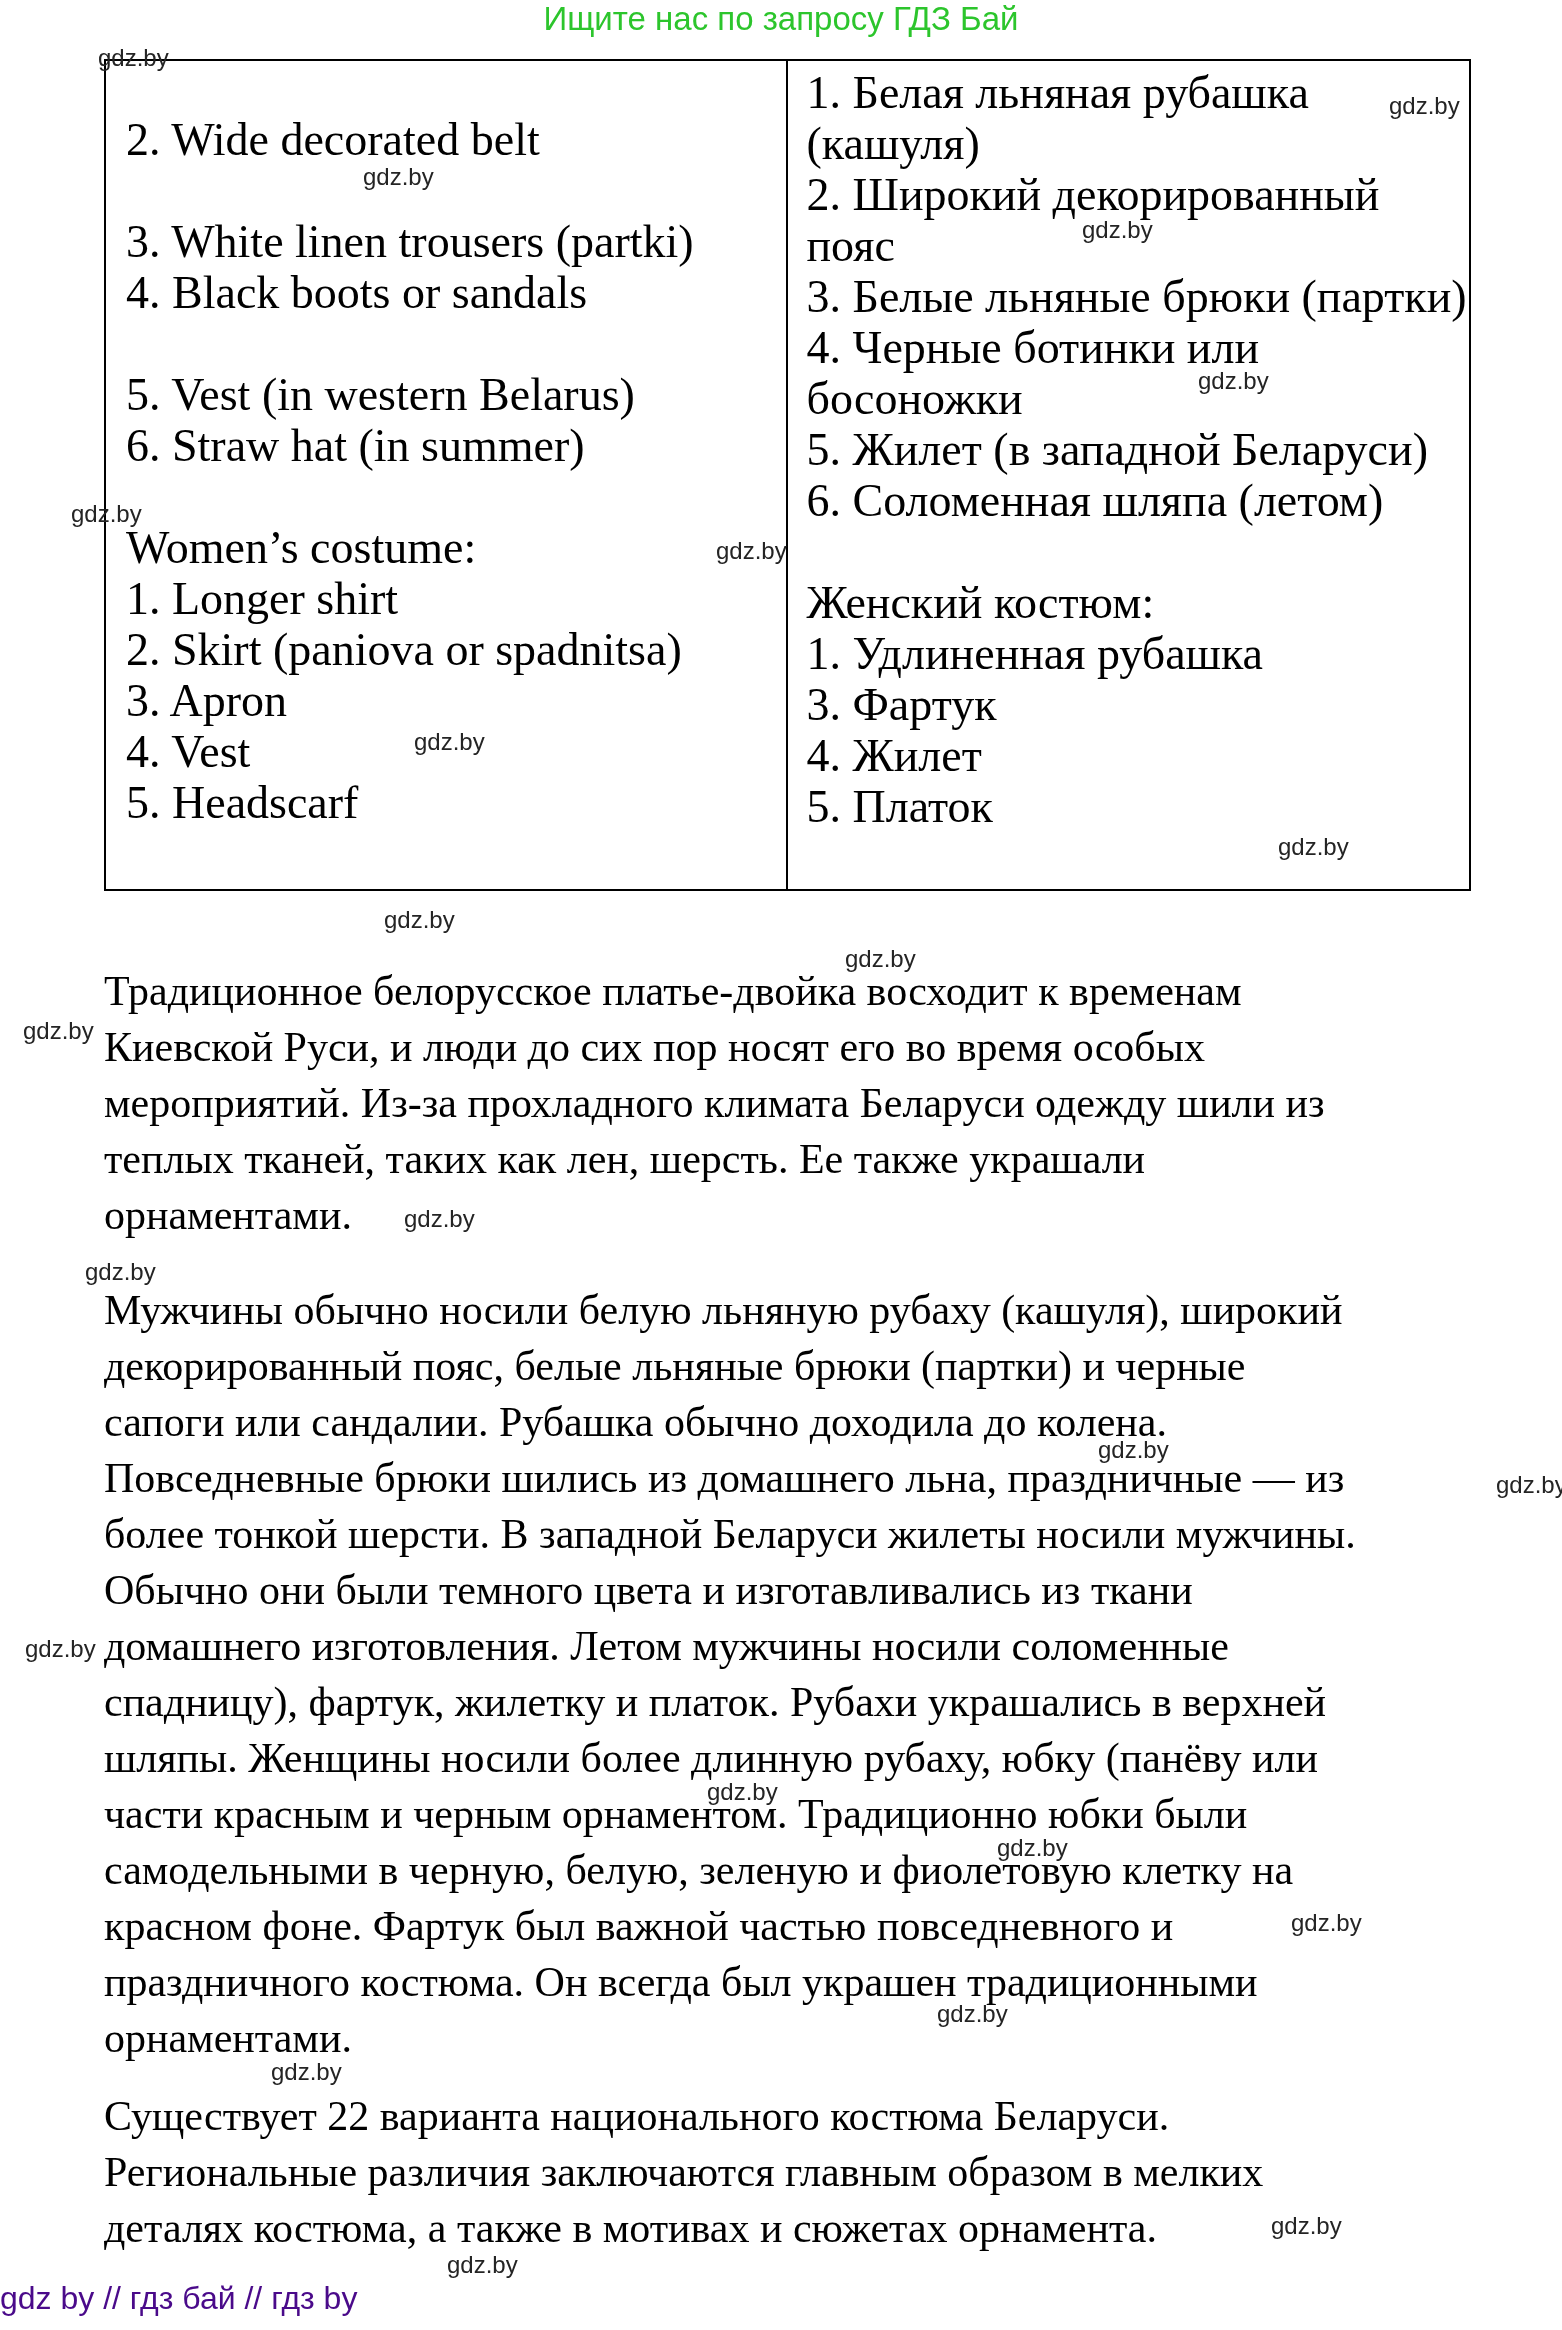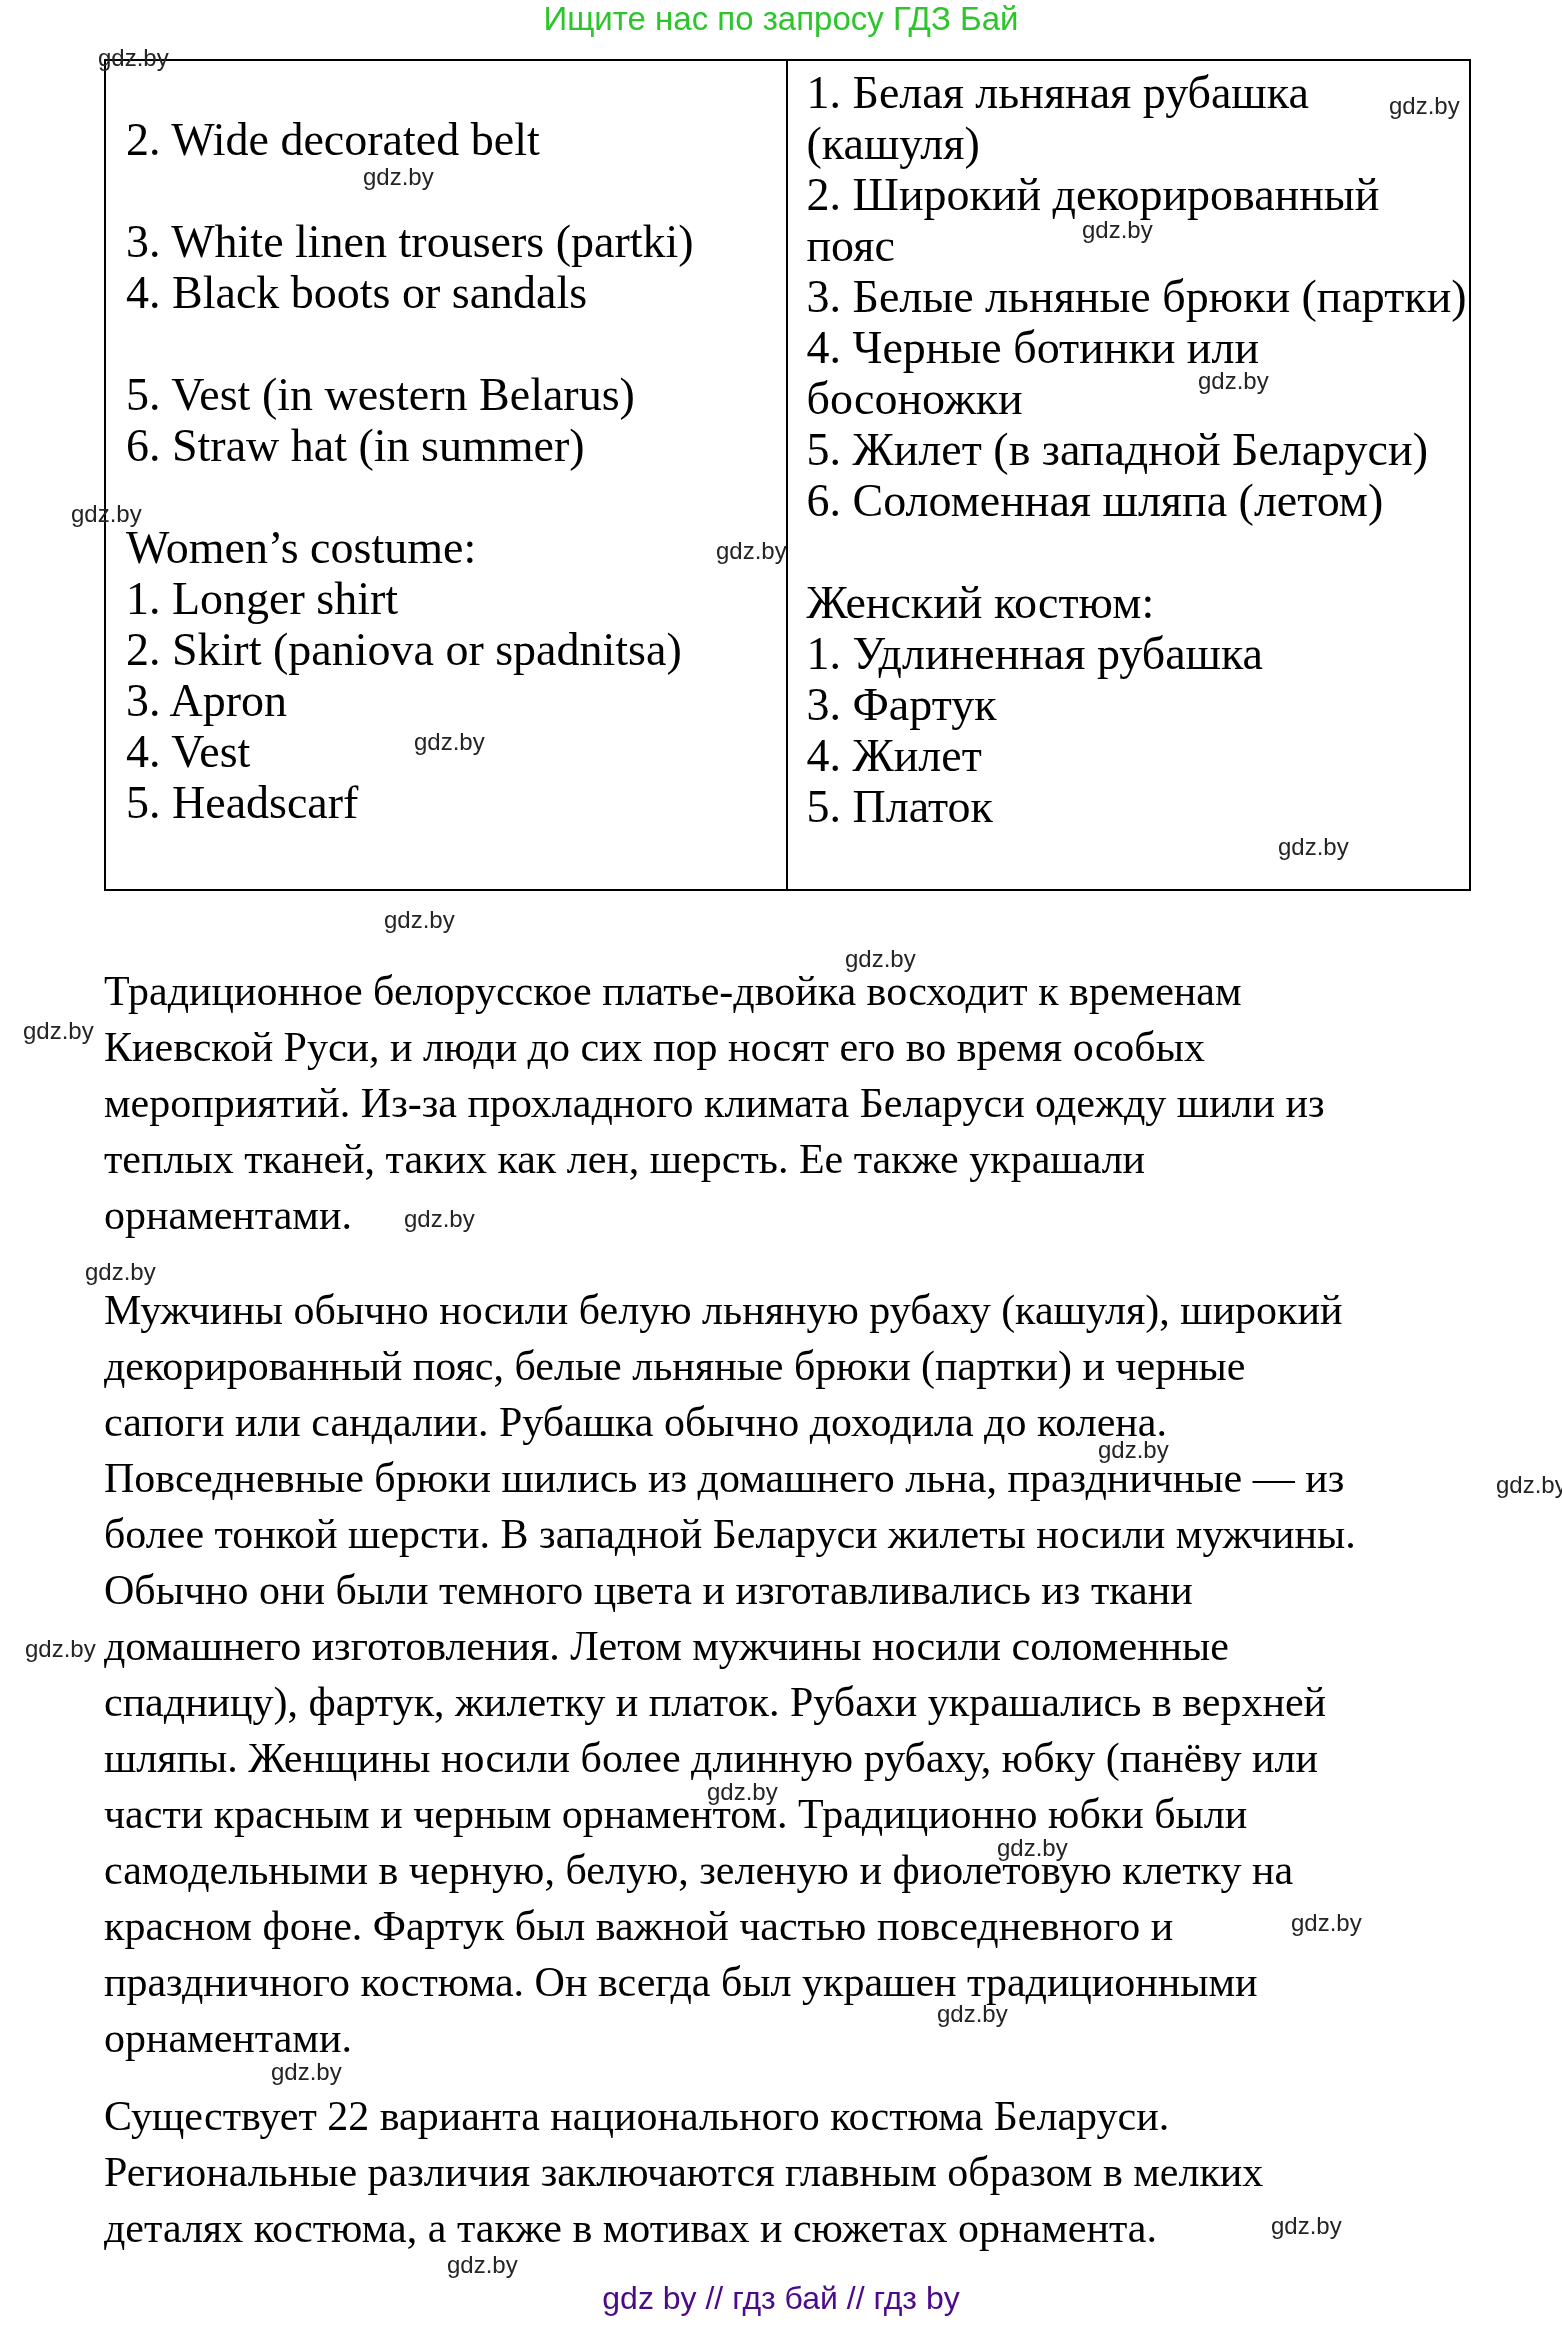--- a/index.html
+++ b/index.html
@@ -62,21 +62,20 @@
   .wm{
     position:absolute;
     font-family:"Liberation Sans", sans-serif;
     font-size:24px;
     line-height:24px;
     white-space:nowrap;
   }
   .promo-footer{
     position:absolute;
     top:2280px; left:0; width:100%;
-    text-align:center;
     font-family:"Liberation Sans", sans-serif;
     font-size:32px;
     line-height:37px;
   }
 </style>
 </head>
 <body>
 
 <div class="page">
 

